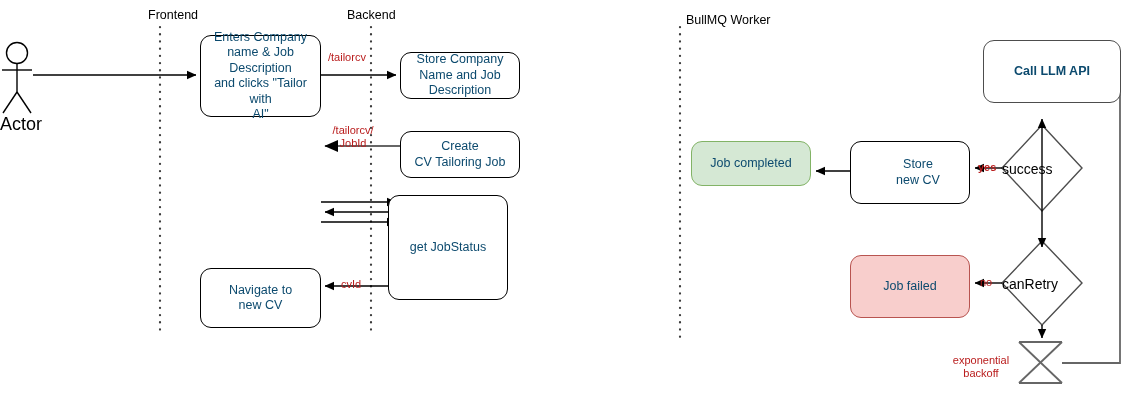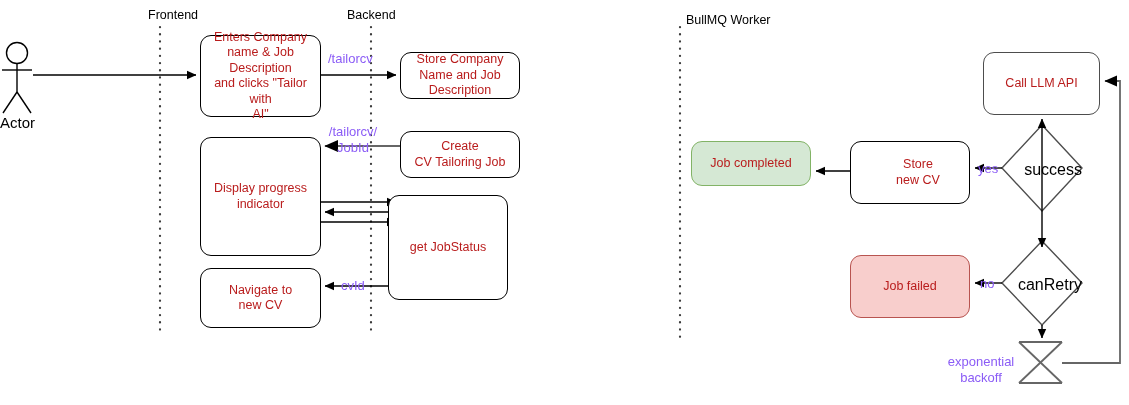--- a/index.html
+++ b/index.html
@@ -33,55 +33,55 @@
   }
   .node {
     position: absolute;
     box-sizing: border-box;
     display: flex;
     align-items: center;
     justify-content: center;
     text-align: center;
     font-size: 12.5px;
     line-height: 1.24;
-    color: #b91c1c;
+    color: #0c4a6e;
     border: 1px solid #000000;
     border-radius: 11px;
     background: #ffffff;
     white-space: pre-line;
     padding: 2px 4px;
   }
   .node.green {
     background: #d5e8d4;
     border-color: #82b366;
   }
   .node.red {
     background: #f8cecc;
     border-color: #b85450;
     text-align: right;
   }
   .edge-label {
     position: absolute;
-    font-size: 13px;
+    font-size: 11px;
     line-height: 1.2;
-    color: #8b5cf6;
+    color: #b91c1c;
     white-space: pre-line;
     text-align: center;
     background: transparent;
   }
   .diamond-label {
     position: absolute;
-    font-size: 16px;
+    font-size: 14px;
     color: #000000;
     white-space: nowrap;
-    text-align: right;
+    text-align: left;
   }
   .actor-label {
     position: absolute;
-    font-size: 15px;
+    font-size: 18px;
     color: #000000;
     white-space: nowrap;
   }
 </style>
 </head>
 <body>
 
 <div id="canvas">
 
   <svg class="layer" viewBox="0 0 1129 405">
@@ -155,32 +155,30 @@
   <div class="node" style="left:200px; top:35px; width:121px; height:82px;">Enters Company
 name &amp; Job
 Description
 and clicks "Tailor with
 AI"</div>
 
   <div class="node" style="left:400px; top:52px; width:120px; height:47px;">Store Company
 Name and Job
 Description</div>
 
-  <div class="node" style="left:200px; top:137px; width:121px; height:119px;">Display progress
-indicator</div>
 
   <div class="node" style="left:400px; top:131px; width:120px; height:47px;">Create
 CV Tailoring Job</div>
 
   <div class="node" style="left:388px; top:195px; width:120px; height:105px;">get JobStatus</div>
 
   <div class="node" style="left:200px; top:268px; width:121px; height:60px;">Navigate to
 new CV</div>
 
-  <div class="node" style="left:983px; top:52px; width:117px; height:63px; border-color:#4d4d4d;">Call LLM API</div>
+  <div class="node" style="left:983px; top:40px; width:138px; height:63px; border-color:#4d4d4d;font-weight:bold;">Call LLM API</div>
 
   <div class="node" style="left:850px; top:141px; width:120px; height:63px;padding-left:20px;">Store
 new CV</div>
 
   <div class="node green" style="left:691px; top:141px; width:120px; height:45px;">Job completed</div>
 
   <div class="node red" style="left:850px; top:255px; width:120px; height:63px;">Job failed</div>
 
   <div class="diamond-label" style="left:1002px; top:161px; width:80px;">success</div>
   <div class="diamond-label" style="left:1002px; top:276px; width:80px;">canRetry</div>
@@ -188,17 +186,17 @@
   <div class="edge-label" style="left:944px; top:354px; width:74px; text-align:center;">exponential
 backoff</div>
 
   <div class="edge-label" style="left:328px; top:51px;">/tailorcv</div>
 
   <div class="edge-label" style="left:326px; top:124px; width:54px;">/tailorcv/
 JobId</div>
 
   <div class="edge-label" style="left:341px; top:278px;">cvId</div>
 
-  <div class="edge-label" style="left:978px; top:161px;">yes</div>
+  <div class="edge-label" style="left:978px; top:161px;font-weight:bold;">yes</div>
 
   <div class="edge-label" style="left:980px; top:276px;">no</div>
 
 </div>
 
 </body></html>

